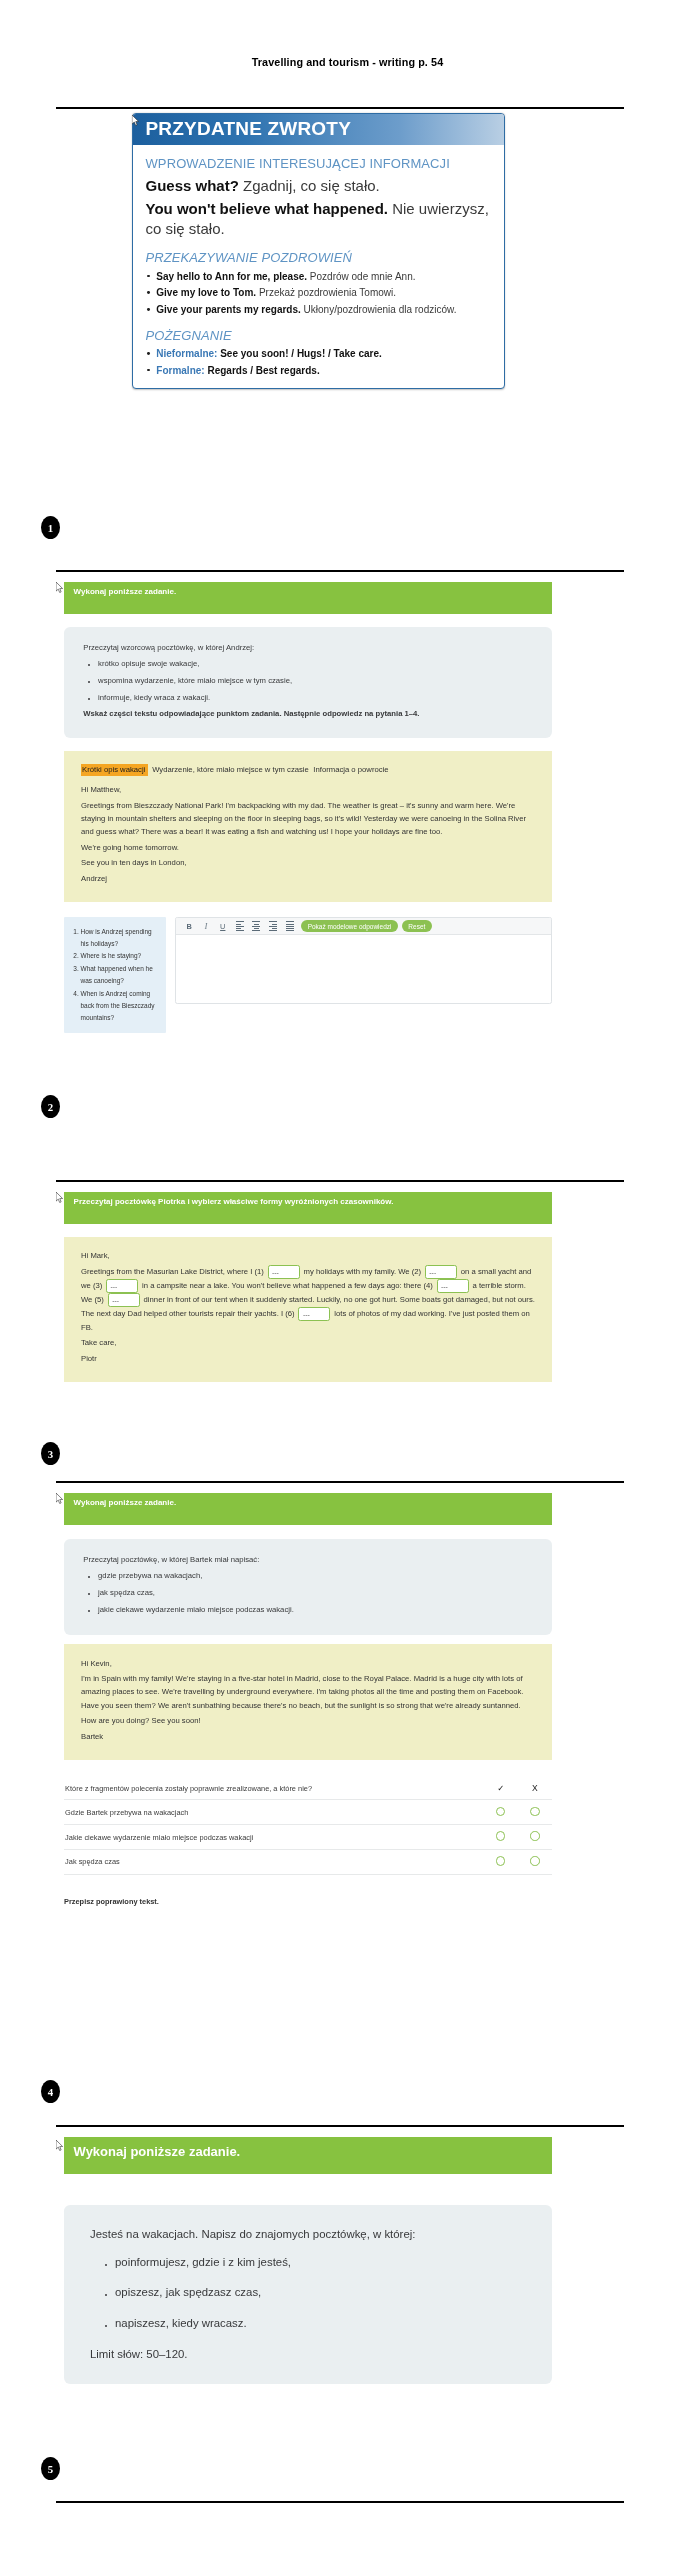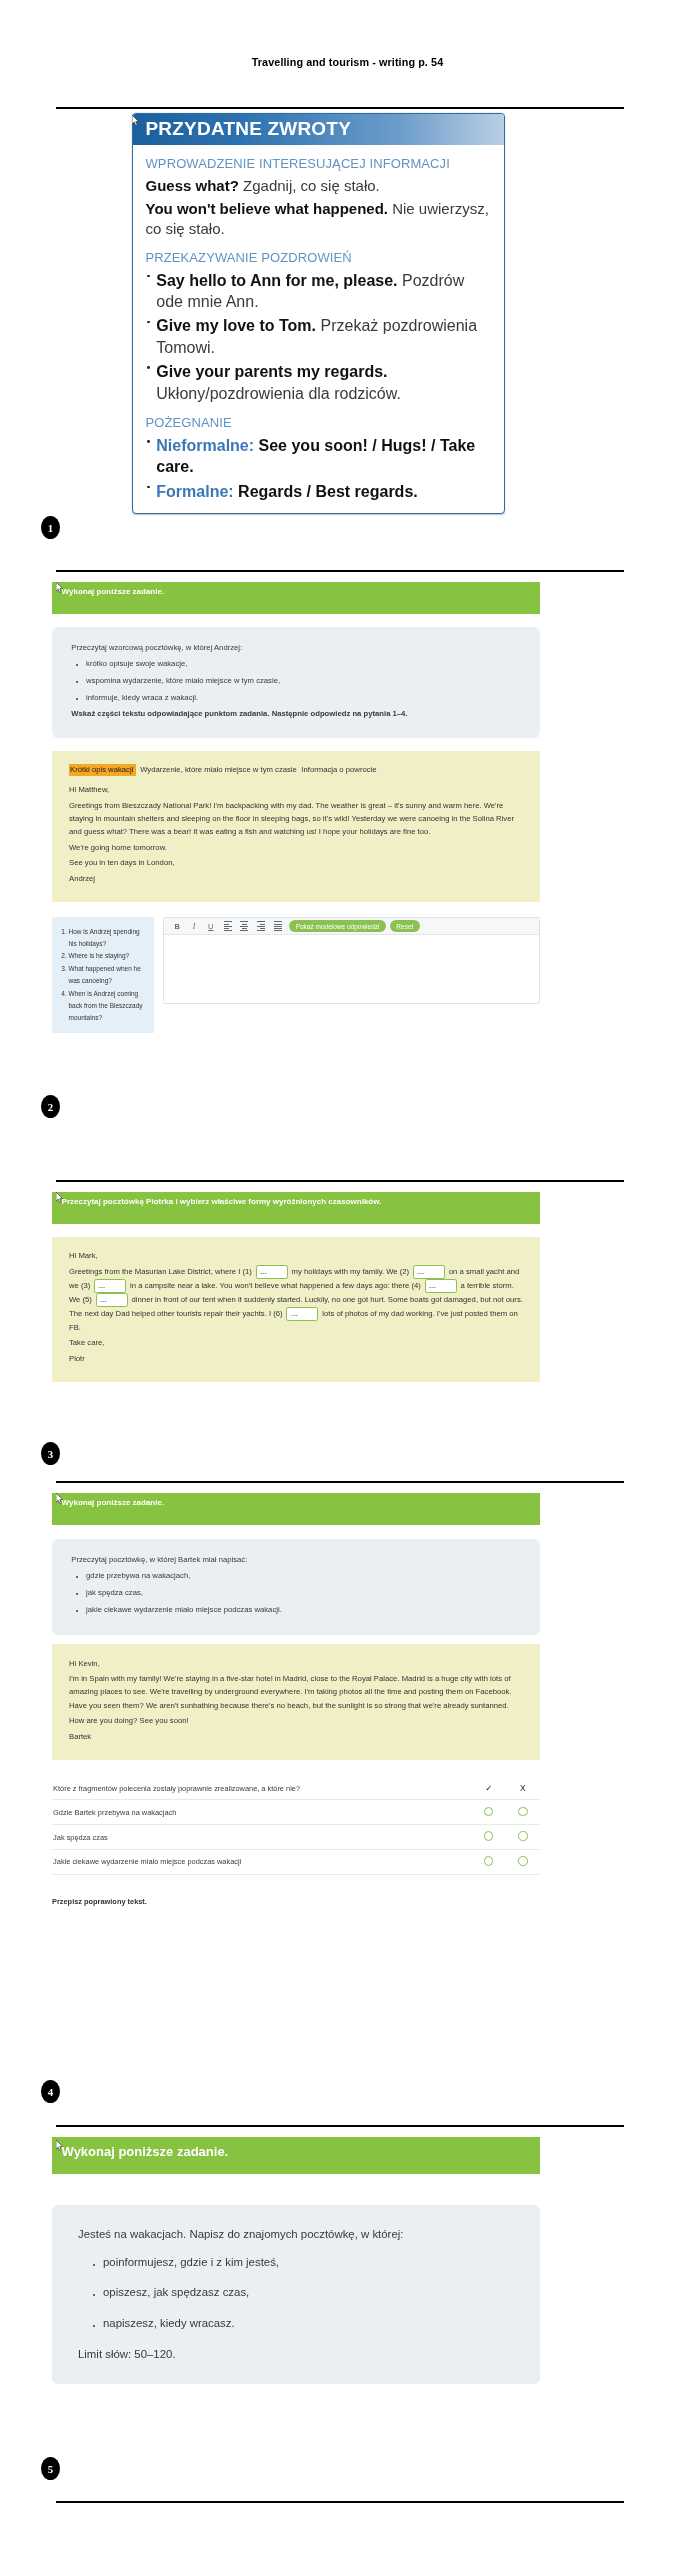--- a/index.html
+++ b/index.html
@@ -96,53 +96,53 @@
     padding: 4px 0 5.1px 12.5px;
   }
   .blue-box-body { padding: 9px 11.4px 8px 12.5px; }
   .bb-head {
     color: #5f94c4;
     font-size: 13px;
     line-height: 1.18;
     margin: 2.3px 0 4px 0;
     letter-spacing: 0.1px;
   }
-  .bb-head.second { margin-top: 11.4px; }
+  .bb-head.second { margin-top: 11.4px; font-style: italic; }
   .bb-line {
     font-size: 15px;
     line-height: 1.34;
     margin: 1.1px 0 2.8px 0;
     color: #3a3a3a;
   }
   .bb-line b { color: #111; }
   .bb-list { list-style: none; margin: 1.1px 0 0 0; padding: 0; }
   .bb-list li {
     position: relative;
-    font-size: 16px;
+    font-size: 10px;
     line-height: 1.33;
     margin: 0 0 3.4px 0;
     padding-left: 10.8px;
     color: #3a3a3a;
   }
   .bb-list li::before {
     content: "";
     position: absolute;
     left: 1.7px;
     top: 5.1px;
     width: 2.8px; height: 2.8px;
     border-radius: 50%;
     background: #222;
   }
   .bb-list li b { color: #111; }
   .bb-list li .tag { color: #3a78b5; font-weight: bold; }
 
   
   .content {
     position: absolute;
-    left: 52px;
+    left: 64px;
     width: 488px;
   }
 
   
   .green-banner {
     background: #87c240;
     color: #fff;
     font-weight: bold;
     height: 32px;
     display: flex;
@@ -526,26 +526,26 @@
           <th class="col-mark">X</th>
         </tr>
       </thead>
       <tbody>
         <tr>
           <td>Gdzie Bartek przebywa na wakacjach</td>
           <td class="col-mark"><span class="radio"></span></td>
           <td class="col-mark"><span class="radio"></span></td>
         </tr>
         <tr>
-          <td>Jak spędza czas</td>
+          <td>Jakie ciekawe wydarzenie miało miejsce podczas wakacji</td>
           <td class="col-mark"><span class="radio"></span></td>
           <td class="col-mark"><span class="radio"></span></td>
         </tr>
         <tr>
-          <td>Jakie ciekawe wydarzenie miało miejsce podczas wakacji</td>
+          <td>Jak spędza czas</td>
           <td class="col-mark"><span class="radio"></span></td>
           <td class="col-mark"><span class="radio"></span></td>
         </tr>
       </tbody>
     </table>
 
     <div class="after-table">Przepisz poprawiony tekst.</div>
   </div>
 
   <svg class="cursor" style="left:56px; top:1493px;" viewBox="0 0 13 20">

